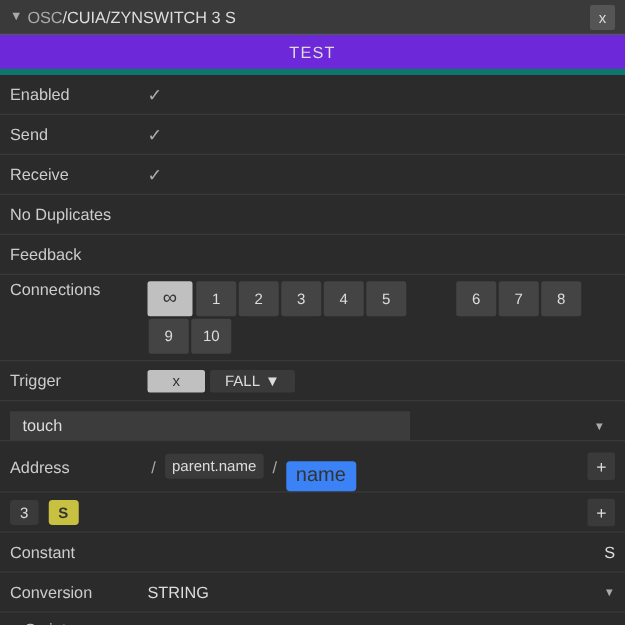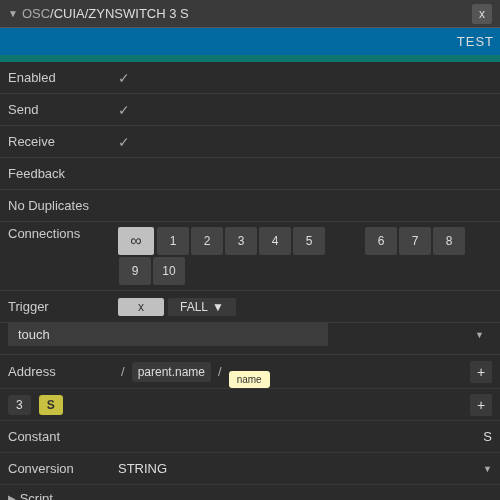--- a/index.html
+++ b/index.html
@@ -46,25 +46,25 @@
       width: 20px;
       height: 20px;
       cursor: pointer;
       display: flex;
       align-items: center;
       justify-content: center;
       font-size: 12px;
       border-radius: 2px;
     }
     .test-label {
-      background: #0369a1;
-      text-align: right;
+      background: #6d28d9;
+      text-align: center;
       padding: 6px;
       color: #ddd;
-      border-bottom: 7px solid #0f766e;
+      border-bottom: 5px solid #0f766e;
       font-size: 13px;
       letter-spacing: 1px;
     }
     .rows {
       flex: 1;
       overflow-y: auto;
     }
     .row {
       display: flex;
       align-items: center;
@@ -130,21 +130,21 @@
       border-radius: 2px;
       font-size: 12px;
       cursor: pointer;
       display: flex;
       align-items: center;
       gap: 4px;
     }
     
     .touch-row {
       display: flex;
-      align-items: flex-start;
+      align-items: flex-end;
       border-bottom: 1px solid #3a3a3a;
       min-height: 32px;
       padding: 0 8px;
       justify-content: center;
     }
     .touch-select {
       background: #3c3c3c;
       color: #ddd;
       border: none;
       padding: 4px 40px 4px 10px;
@@ -175,25 +175,25 @@
       border: none;
       border-radius: 3px;
       padding: 3px 6px;
       font-size: 12px;
     }
     .addr-slash {
       color: #aaa;
       margin: 0 3px;
     }
     .addr-tag {
-      background: #fef9c3;
+      background: #3b82f6;
       color: #333;
       border-radius: 3px;
       padding: 3px 8px;
-      font-size: 10px;
+      font-size: 16px;
       margin-top: 16px;
     }
     .addr-plus {
       margin-left: auto;
       background: #3a3a3a;
       color: #ddd;
       border: none;
       width: 22px;
       height: 22px;
       cursor: pointer;
@@ -279,26 +279,26 @@
       <span class="row-label">Send</span>
       <span class="row-value checkmark">✓</span>
     </div>
 
     <div class="row">
       <span class="row-label">Receive</span>
       <span class="row-value checkmark">✓</span>
     </div>
 
     <div class="row">
+      <span class="row-label">No Duplicates</span>
+      <span class="row-value"></span>
+    </div>
+
+    <div class="row">
       <span class="row-label">Feedback</span>
-      <span class="row-value"></span>
-    </div>
-
-    <div class="row">
-      <span class="row-label">No Duplicates</span>
       <span class="row-value"></span>
     </div>
 
     <div class="row" style="align-items:flex-start; padding-top:4px; padding-bottom:4px;">
       <span class="row-label">Connections</span>
       <div class="row-value">
         <div style="display:flex; flex-wrap:wrap; align-items:center;">
           <button class="inf-button">∞</button>
           <div class="conn-num">1</div>
           <div class="conn-num">2</div>

